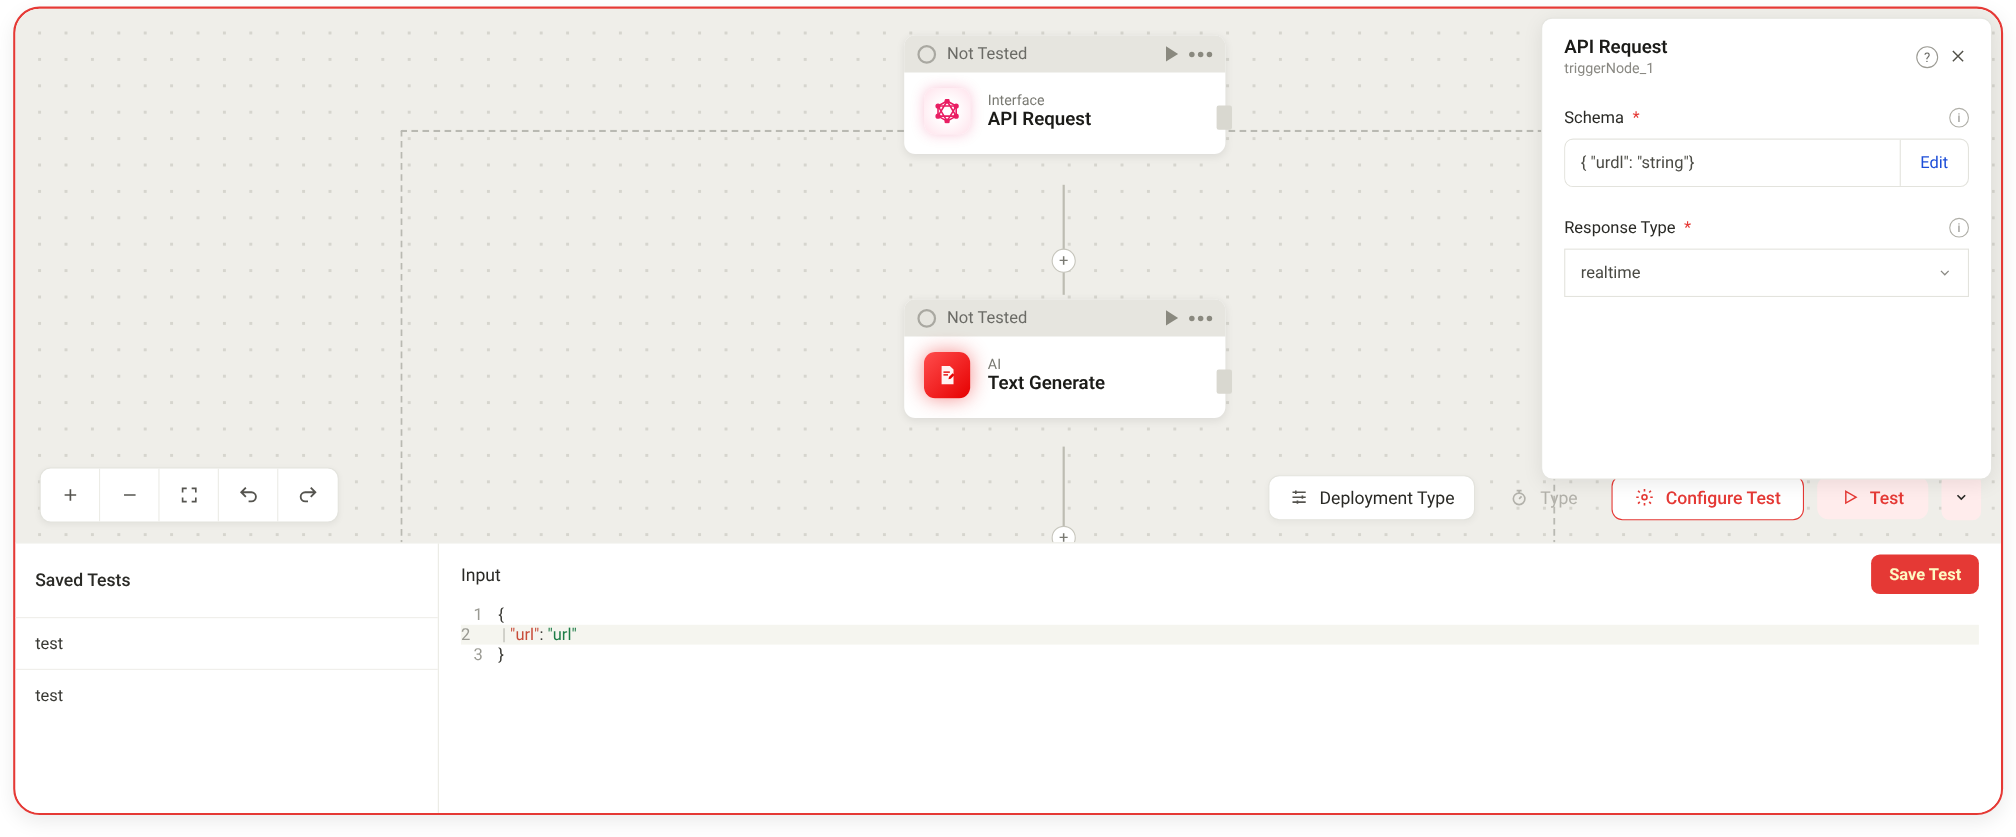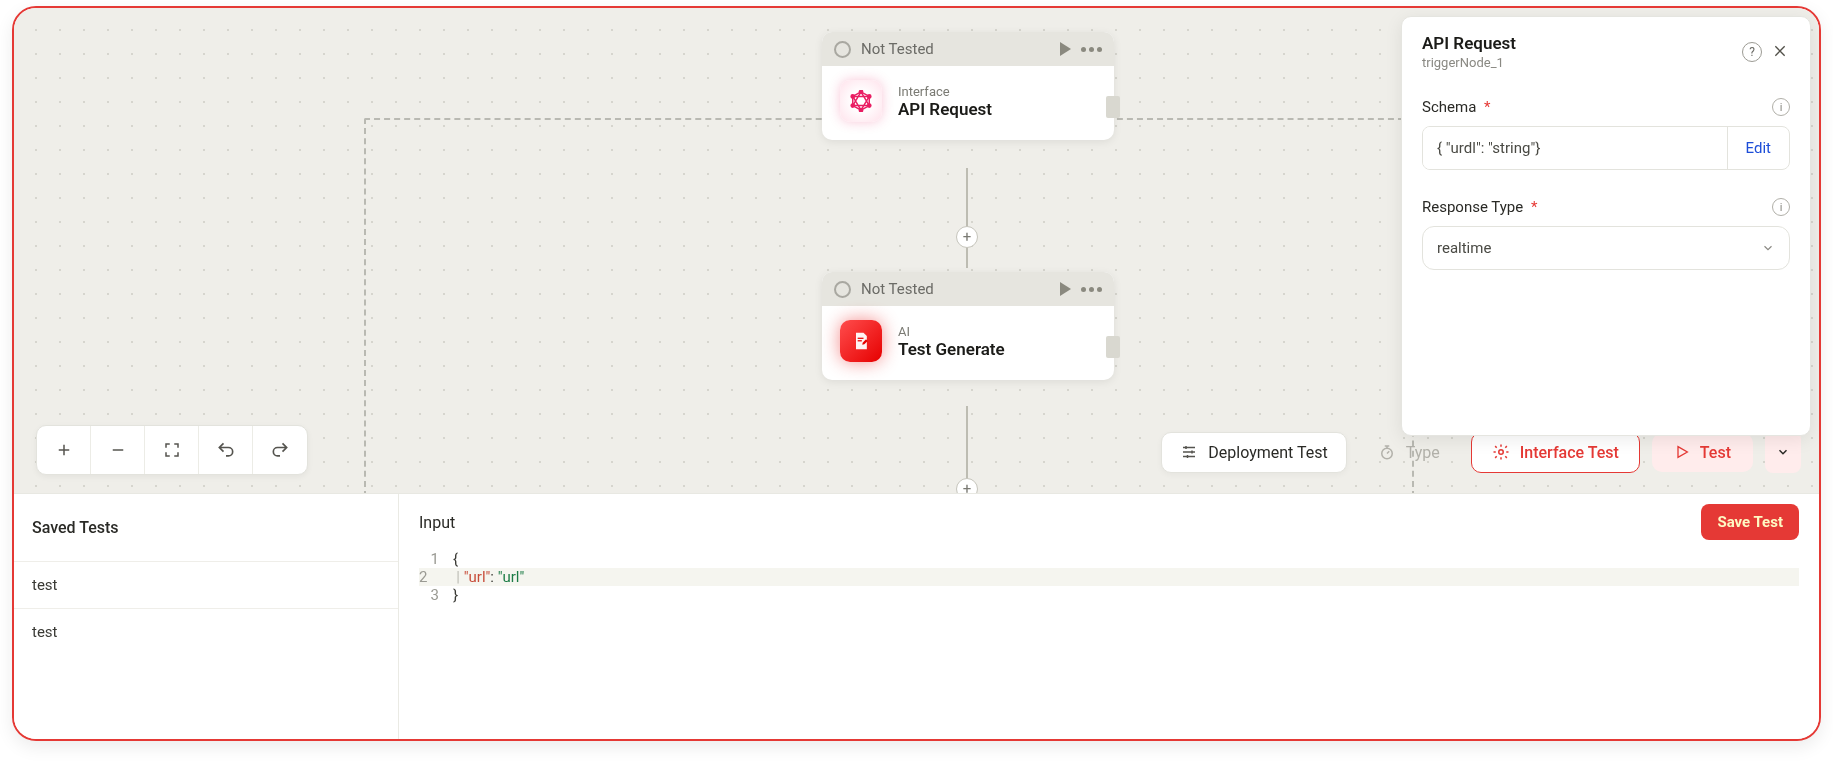--- a/index.html
+++ b/index.html
@@ -131,21 +131,21 @@
 .sp-title{font-size:17px;font-weight:600;color:#1b1b18;flex:1;}
 .sp-sub{font-size:13px;color:#8a8983;margin-top:2px;}
 .sp-icon{width:20px;height:20px;border:1.5px solid #9c9b94;border-radius:50%;display:flex;align-items:center;justify-content:center;font-size:12px;color:#6b6b66;}
 .sp-close{width:18px;height:18px;color:#525149;cursor:pointer;}
 .sp-label{margin-top:28px;font-size:15px;color:#2a2a26;display:flex;align-items:center;gap:4px;}
 .sp-label .req{color:#e53935;}
 .sp-label .info{margin-left:auto;width:18px;height:18px;border:1.5px solid #b0afA8;border-radius:50%;display:flex;align-items:center;justify-content:center;font-size:11px;color:#8a8983;}
 .sp-row{display:flex;margin-top:10px;border:1px solid #e3e3dd;border-radius:8px;overflow:hidden;}
 .sp-row input{flex:1;border:none;padding:12px 14px;font-size:15px;color:#4a4a44;outline:none;}
 .sp-row .edit{border:none;background:transparent;border-left:1px solid #e3e3dd;padding:0 18px;font-size:15px;color:#1d4ed8;cursor:pointer;text-align:center;}
-.sp-select{display:flex;align-items:center;margin-top:10px;border:1px solid #e3e3dd;border-radius:12px;padding:12px 14px;font-size:15px;color:#4a4a44;}
+.sp-select{display:flex;align-items:center;margin-top:10px;border:1px solid #e3e3dd;border-radius:0;padding:12px 14px;font-size:15px;color:#4a4a44;}
 .sp-select .chev{margin-left:auto;color:#8a8983;}
 
 
 .bottom{
   position:absolute;left:0;right:0;top:485px;bottom:0;background:#fff;border-top:1px solid #e8e8e2;display:flex;
 }
 .saved{
   width:385px;border-right:1px solid #eaeae4;
 }
 .saved-head{padding:24px 18px;font-size:16px;color:#2a2a26;font-weight:500;}
@@ -230,21 +230,21 @@
         <div class="node-icon red">
           <svg width="20" height="20" viewBox="0 0 24 24" fill="#fff">
             <path d="M6 2h9l4 4v16H6z" fill="#fff" opacity="0.95"></path>
             <path d="M14 14l4-4 2 2-4 4-2.5.5z" fill="#e60000"></path>
             <rect x="8" y="8" width="7" height="1.5" fill="#e60000"></rect>
             <rect x="8" y="11" width="5" height="1.5" fill="#e60000"></rect>
           </svg>
         </div>
         <div class="node-titles">
           <div class="sub">AI</div>
-          <div class="main">Test Generate</div>
+          <div class="main">Text Generate</div>
         </div>
       </div>
       <div class="node-chip"></div>
     </div>
 
     <div class="canvas-toolbar">
       <button>
           <svg width="18" height="18" viewBox="0 0 24 24" stroke="#55544f" stroke-width="2" fill="none">
             <path d="M12 5v14M5 12h14"></path>
           </svg>
@@ -269,35 +269,35 @@
             <path d="M15 14l5-5-5-5M20 9H9a5 5 0 00-5 5v0a5 5 0 005 5h3"></path>
           </svg>
         </button>
     </div>
 
     <div class="right-actions">
       <div class="pill">
         <svg width="18" height="18" viewBox="0 0 24 24" stroke="#55544f" stroke-width="2" fill="none">
             <path d="M4 6h16M4 12h16M4 18h16M8 4v4M16 10v4M10 16v4"></path>
           </svg>
-        <span>Deployment Test</span>
+        <span>Deployment Type</span>
       </div>
       <div class="pill ghost">
         <svg width="18" height="18" viewBox="0 0 24 24" stroke="#b2b1aa" stroke-width="2" fill="none">
             <circle cx="12" cy="14" r="7"></circle>
             <path d="M12 7V4M9 4h6M12 14l3-3"></path>
           </svg>
         <span>Type</span>
       </div>
       <button class="btn-red-outline">
         <svg width="18" height="18" viewBox="0 0 24 24" stroke="#e53935" stroke-width="2" fill="none">
             <circle cx="12" cy="12" r="3"></circle>
             <path d="M12 2v3M12 19v3M4.2 4.2l2.1 2.1M17.7 17.7l2.1 2.1M2 12h3M19 12h3M4.2 19.8l2.1-2.1M17.7 6.3l2.1-2.1"></path>
           </svg>
-        <span>Interface Test</span>
+        <span>Configure Test</span>
       </button>
       <button class="btn-red-fill-light">
         <svg width="16" height="16" viewBox="0 0 24 24" fill="none" stroke="#e53935" stroke-width="2">
             <polygon points="6,4 20,12 6,20"></polygon>
           </svg>
         <span>Test</span>
       </button>
       <div class="chev-box">
         <svg width="14" height="14" viewBox="0 0 24 24" stroke="#2a2a26" stroke-width="2.5" fill="none">
             <path d="M6 9l6 6 6-6"></path>

